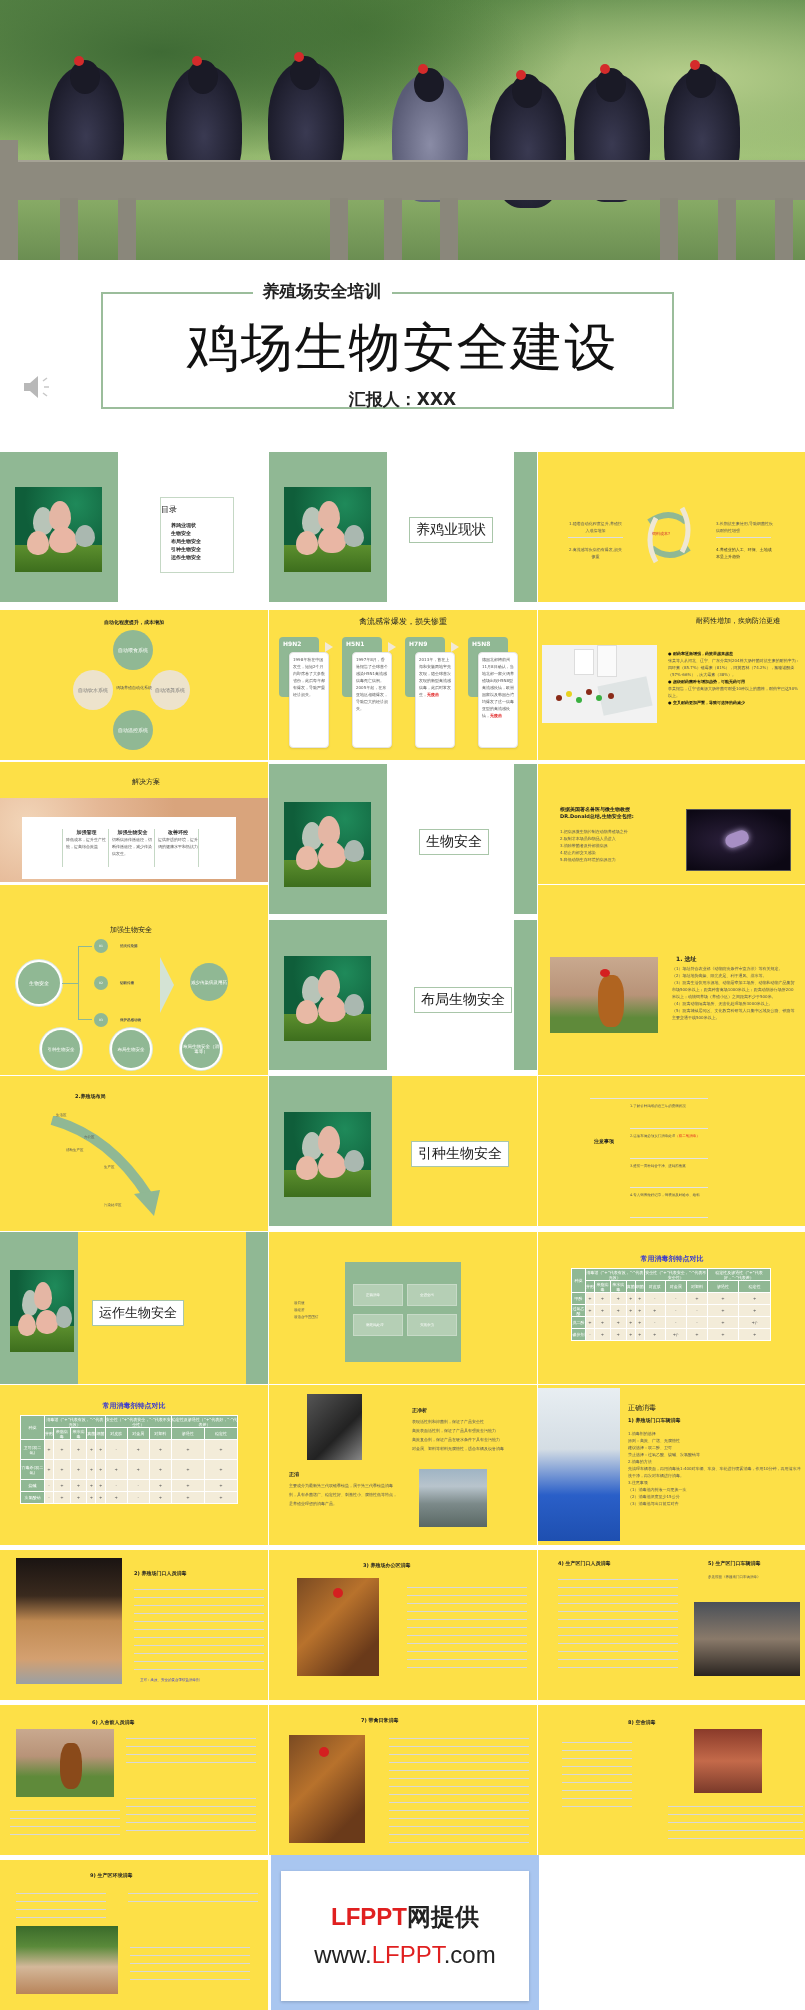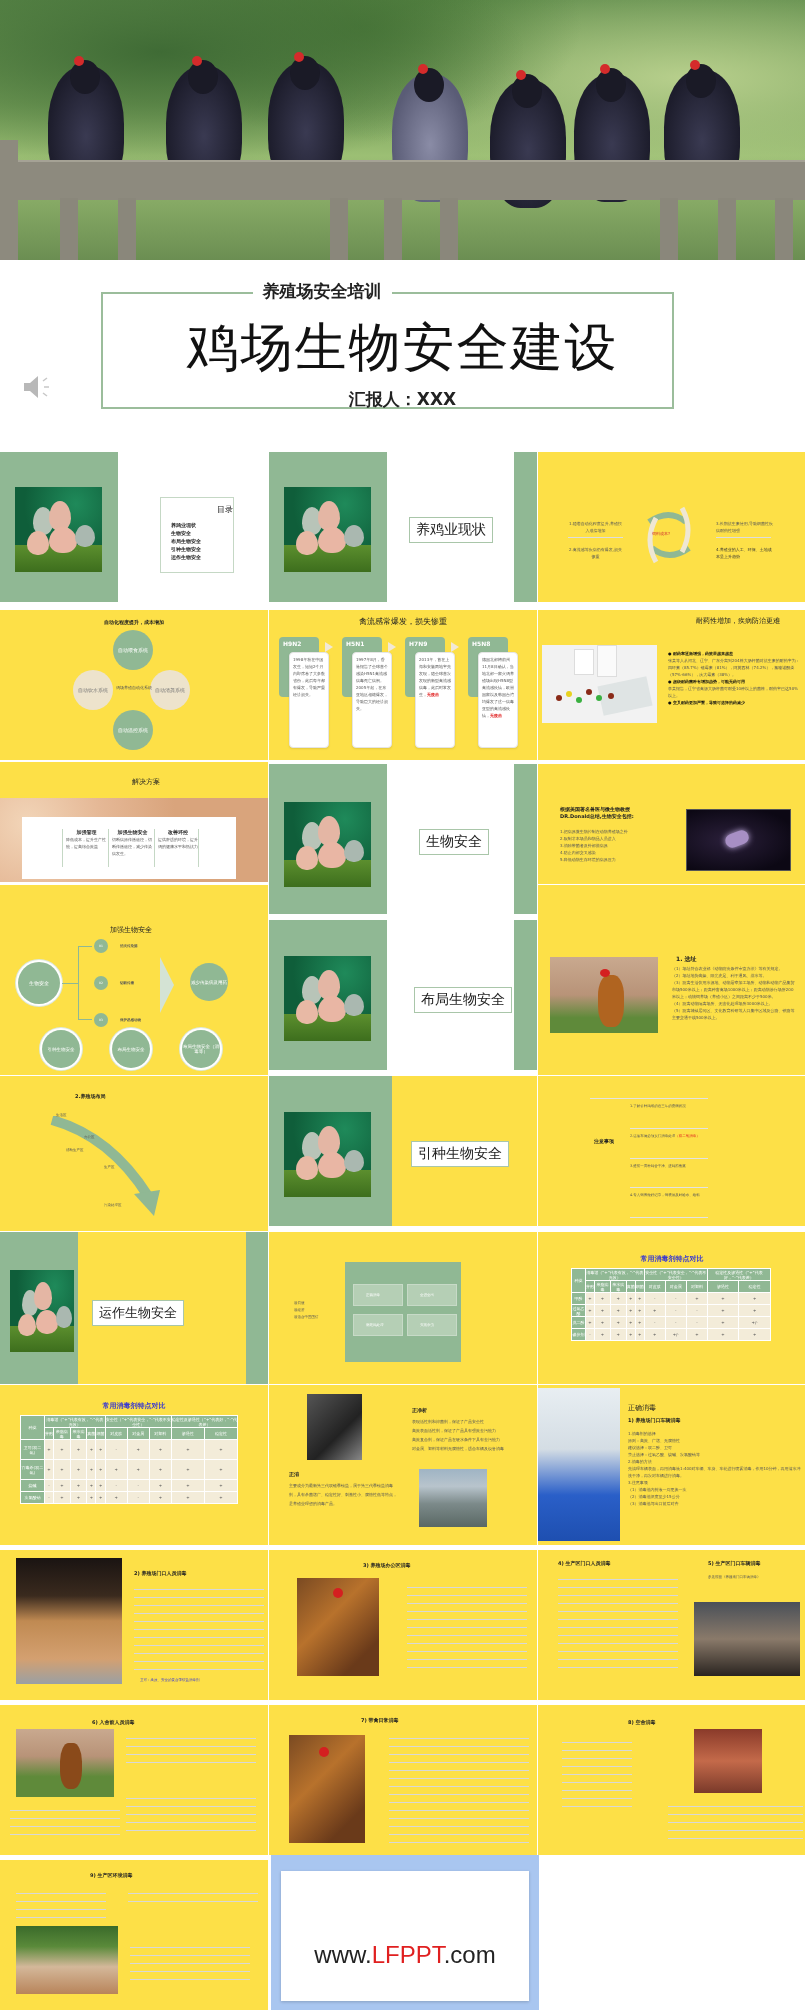--- a/index.html
+++ b/index.html
@@ -83,21 +83,21 @@
   <div class="egg-img" style="left:15px;top:35px;width:87px;height:85px">
     <div class="grass"></div>
     <div class="egg" style="left:18px;top:20px;width:20px;height:28px;background:#b8c4b8"></div>
     <div class="egg" style="left:34px;top:14px;width:22px;height:30px;background:#e4b6a4"></div>
     <div class="egg" style="left:12px;top:44px;width:22px;height:24px;background:#e8b9a5"></div>
     <div class="egg" style="left:34px;top:40px;width:28px;height:26px;background:#e9b6a4"></div>
     <div class="egg" style="left:60px;top:38px;width:20px;height:22px;background:#aab8b0"></div>
   </div>
   <div style="position:absolute;left:118px;top:0;width:150px;height:150px;background:#fff"></div>
   <div style="position:absolute;left:160px;top:45px;width:74px;height:76px;border:1px solid #c5d8c5;background:#fff">
-    <div style="font-size:8px;text-align:right;margin-top:6px">目录</div>
+    <div style="font-size:8px;text-align:left;margin-top:6px">目录</div>
     <div style="margin:6px 0 0 10px;font-size:5px;line-height:8px;font-weight:bold">
       <div>养鸡业现状</div>
       <div>生物安全</div>
       <div>布局生物安全</div>
       <div>引种生物安全</div>
       <div>运作生物安全</div>
     </div>
   </div>
 </div>
 
@@ -588,17 +588,20 @@
 <div class="slide" style="left:0;top:1860px;height:150px">
   <div class="bold" style="position:absolute;left:90px;top:12px;font-size:5px">9) 生产区环境消毒</div>
   <div class="tiny" style="position:absolute;left:16px;top:28px;width:90px;height:32px;background:repeating-linear-gradient(180deg,transparent 0,transparent 5px,#d8d8d8 5px,#d8d8d8 6px,transparent 6px,transparent 8px)"></div>
   <div class="tiny" style="position:absolute;left:128px;top:28px;width:130px;height:20px;background:repeating-linear-gradient(180deg,transparent 0,transparent 5px,#d8d8d8 5px,#d8d8d8 6px,transparent 6px,transparent 8px)"></div>
   <div class="photo" style="left:16px;top:66px;width:102px;height:68px;background:linear-gradient(180deg,#3a6a2a 0,#5a8a3a 30%,#d4b89a 60%,#b8845a)"></div>
   <div class="tiny" style="position:absolute;left:130px;top:82px;width:120px;height:40px;background:repeating-linear-gradient(180deg,transparent 0,transparent 5px,#d8d8d8 5px,#d8d8d8 6px,transparent 6px,transparent 8px)"></div>
 </div>
 
 <div class="lfppt">
   <div class="inner">
+    <div style="position:absolute;left:0;width:248px;top:30px;text-align:center;font-size:24px;font-weight:bold;font-family:'Liberation Sans',sans-serif">
+      <span class="red">LFPPT</span><span>网提供</span>
+    </div>
     <div style="position:absolute;left:0;width:248px;top:70px;text-align:center;font-size:24px;font-family:'Liberation Sans',sans-serif">
       <span>www.</span><span class="red">LFPPT</span><span>.com</span>
     </div>
   </div>
 </div>
 
 </body></html>

